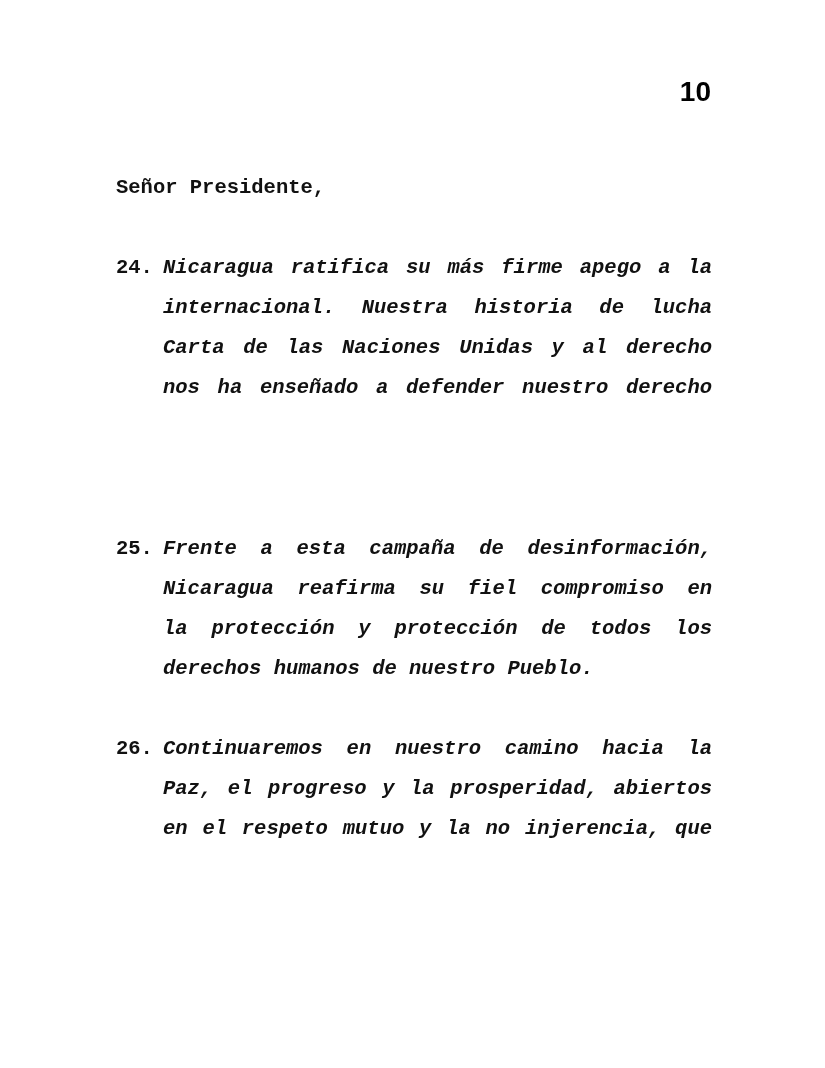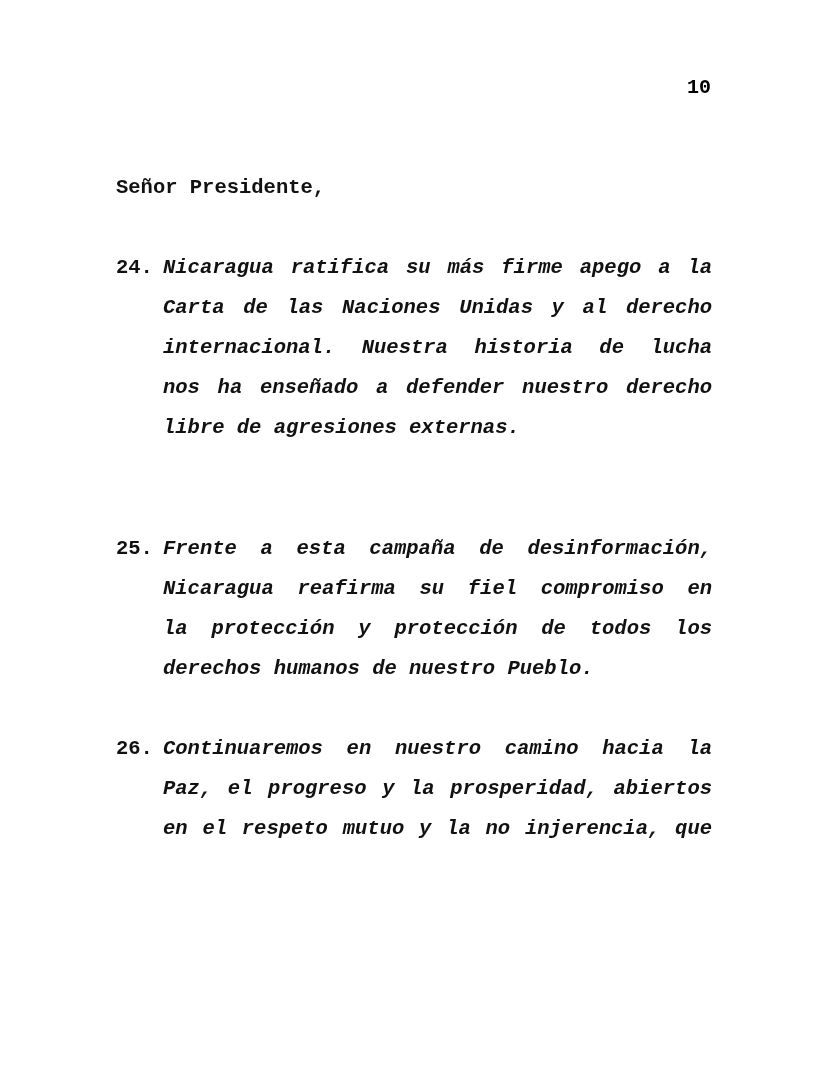--- a/index.html
+++ b/index.html
@@ -1,21 +1,21 @@
 <!DOCTYPE html>
 <html><head>
   <meta charset="utf-8">
   <style>
     html, body { margin: 0; padding: 0; background: #ffffff; }
     body { width: 825px; height: 1068px; position: relative; overflow: hidden; }
     .page-number {
       position: absolute; top: 76px; left: 640px; width: 71px;
       text-align: right;
-      font-family: Liberation Mono, monospace;
-      font-weight: bold; font-size: 20px; color: #000;
+      font-family: Liberation Sans, sans-serif;
+      font-weight: bold; font-size: 28px; color: #000;
     }
     .mono {
       font-family: "Liberation Mono", "DejaVu Sans Mono", monospace;
       font-weight: bold; font-size: 20.5px; color: #111;
     }
     .salutation { position: absolute; top: 176px; left: 116px; }
     .para { position: absolute; left: 116px; width: 596px; }
     .para-num { position: absolute; left: 0; top: 0; }
     .para-lines { position: absolute; left: 47px; top: 0; width: 549px; font-style: italic; }
     .line {
@@ -32,24 +32,23 @@
 <body>
 
 <div class="page-number">10</div>
 
 <div class="mono salutation">Señor Presidente,</div>
 
 <div id="p24" class="para mono">
   <div class="para-num">24.</div>
   <div class="para-lines">
     <div class="line">Nicaragua ratifica su más firme apego a la</div>
+    <div class="line">internacional. Nuestra historia de lucha</div>
     <div class="line">Carta de las Naciones Unidas y al derecho</div>
-    <div class="line">internacional. Nuestra historia de lucha</div>
     <div class="line">nos ha enseñado a defender nuestro derecho</div>
-    <div class="line last">libre de agresiones externas.</div>
   </div>
 </div>
 
 <div id="p25" class="para mono">
   <div class="para-num">25.</div>
   <div class="para-lines">
     <div class="line">Frente a esta campaña de desinformación,</div>
     <div class="line">Nicaragua reafirma su fiel compromiso en</div>
     <div class="line">la protección y protección de todos los</div>
     <div class="line last">derechos humanos de nuestro Pueblo.</div>

